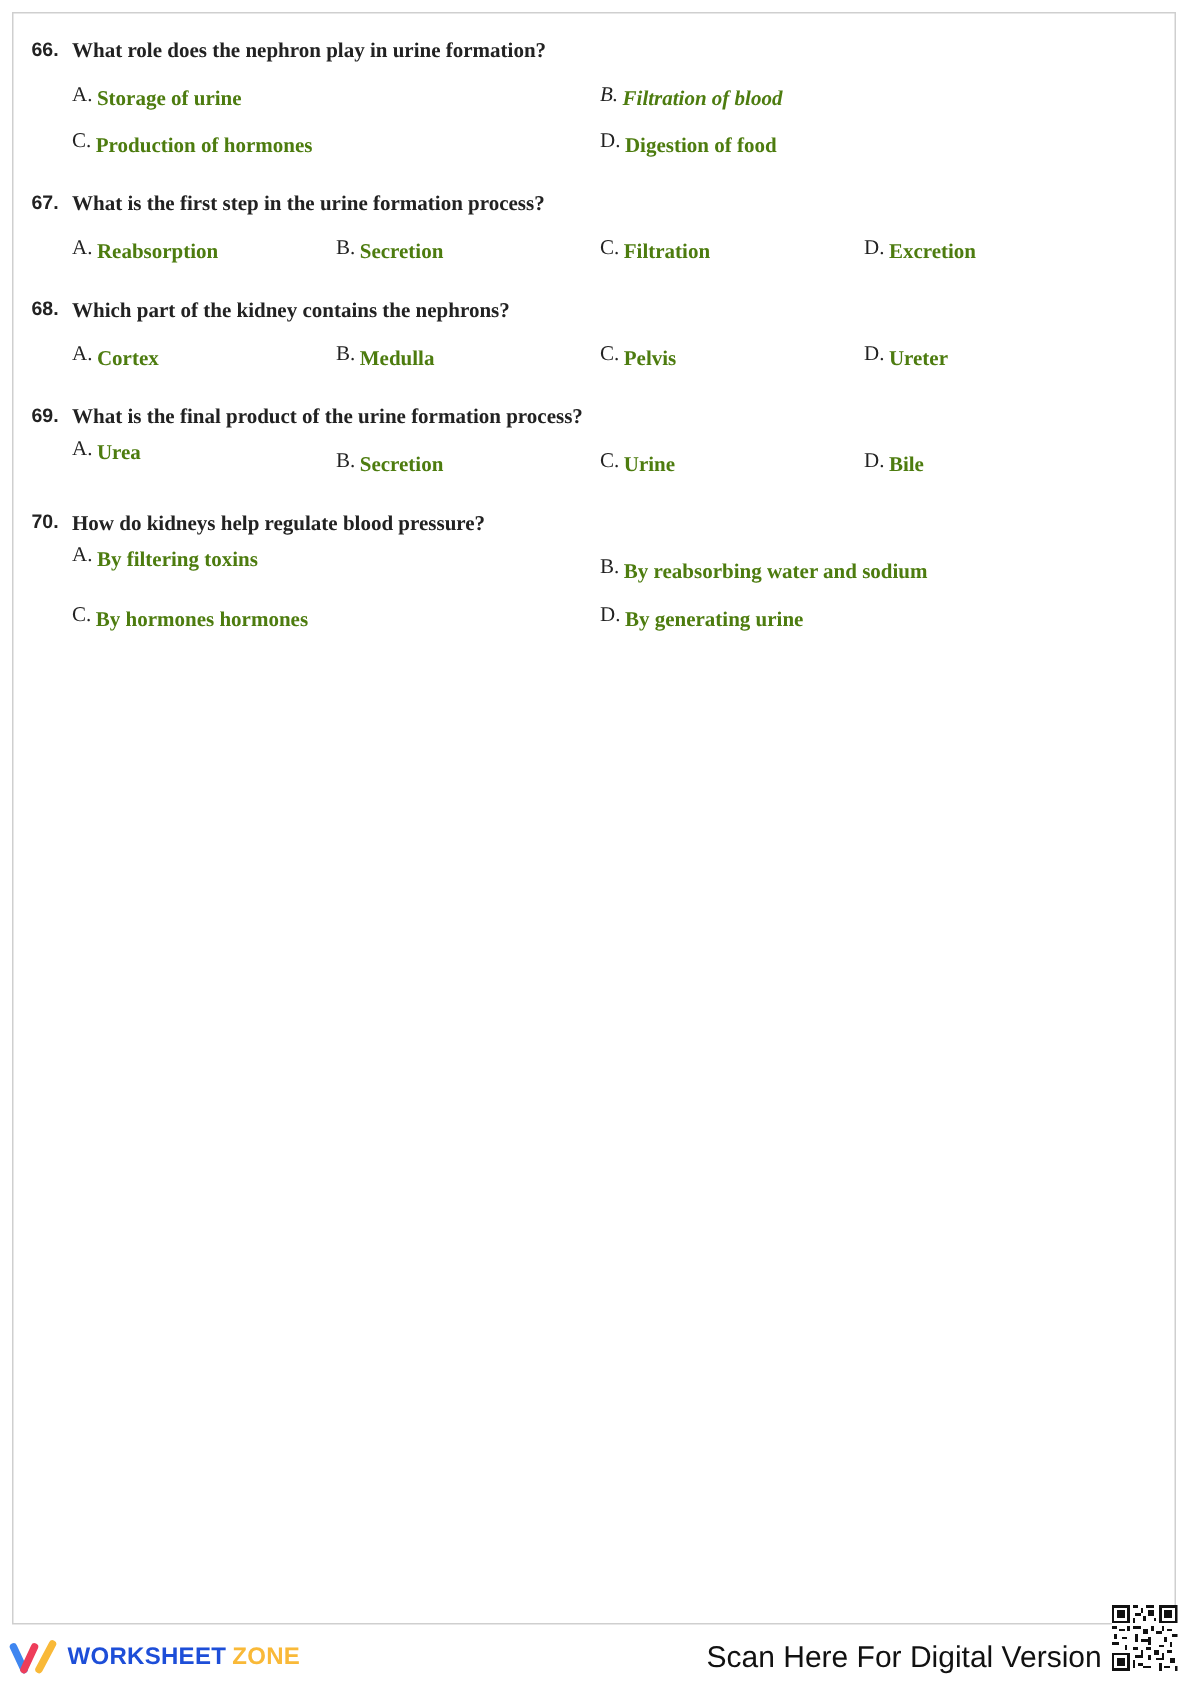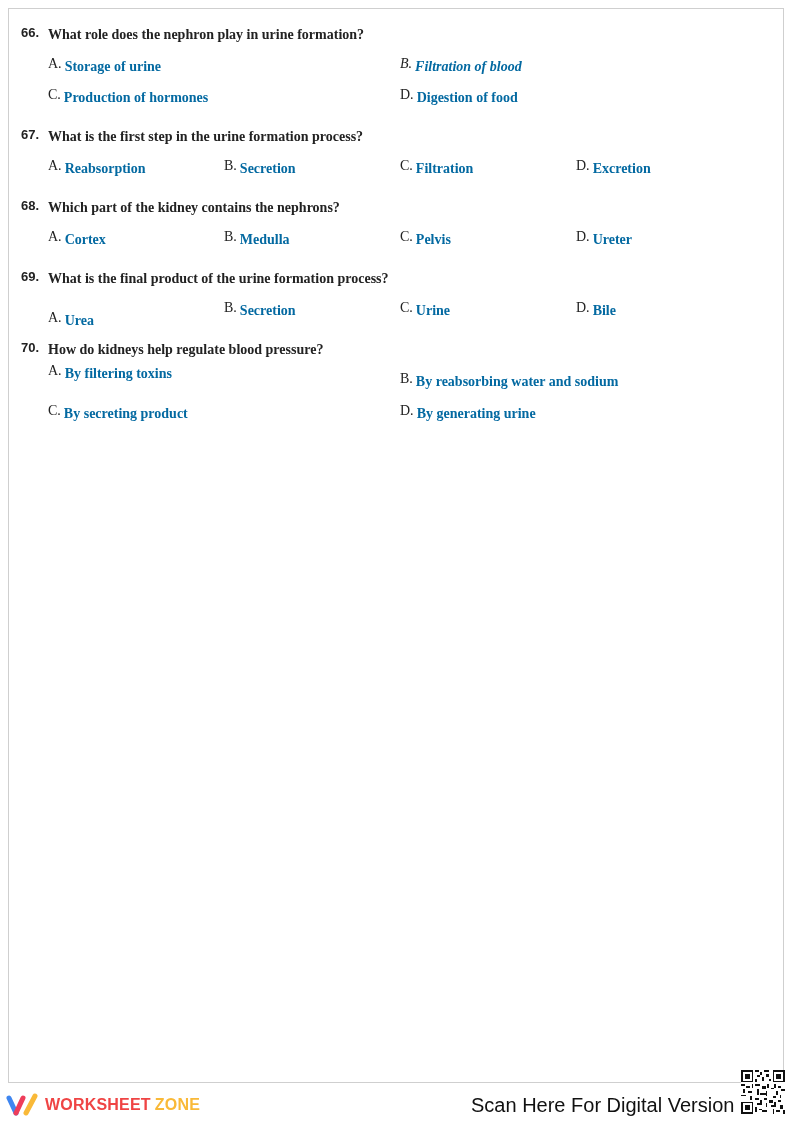--- a/index.html
+++ b/index.html
@@ -17,26 +17,26 @@
       position: absolute; left: 48px; top: 2px;
       font-family: "Liberation Serif", serif; font-weight: bold; font-size: 14px; color: #222;
       white-space: nowrap;
     }
     .opt { position: absolute; white-space: nowrap; }
     .opt-letter {
       font-family: "Liberation Serif", serif; font-weight: normal; font-size: 14px; color: #222;
       position: relative; top: -3px;
     }
     .opt-text {
-      font-family: "Liberation Serif", serif; font-weight: bold; font-size: 14px; color: #0369a1;
+      font-family: "Liberation Serif", serif; font-weight: bold; font-size: 14px; color: #4d7c0f;
       margin-left: 3px;
     }
     .footer-logo { position: absolute; left: 6px; top: 1092px; height: 26px; display: flex; align-items: center; }
     .logo-text { font-family: "Liberation Sans", sans-serif; font-weight: bold; font-size: 16px; margin-left: 5px; letter-spacing: 0.2px; }
-    .logo-a { color: #ef4444; }
+    .logo-a { color: #1d4ed8; }
     .logo-b { color: #f9b938; margin-left: 4px; }
     .scan-text {
       position: absolute; left: 471px; top: 1094px;
       font-family: "Liberation Sans", sans-serif; font-size: 20px; color: #111; white-space: nowrap;
     }
     .qr { position: absolute; left: 741px; top: 1070px; width: 44px; height: 44px; }
   </style>
 </head>
 <body>
 
@@ -89,21 +89,21 @@
     <span class="opt-letter">C.</span><span class="opt-text">Pelvis</span>
   </div>
   <div class="opt" style="left:576px; top:32px;">
     <span class="opt-letter">D.</span><span class="opt-text">Ureter</span>
   </div>
 </div>
 
 <div class="question" style="top:269px;">
   <span class="qnum">69.</span>
   <span class="qtext">What is the final product of the urine formation process?</span>
-  <div class="opt" style="left:48px; top:42px;">
+  <div class="opt" style="left:48px; top:24px;">
     <span class="opt-letter">A.</span><span class="opt-text">Urea</span>
   </div>
   <div class="opt" style="left:224px; top:32px;">
     <span class="opt-letter">B.</span><span class="opt-text">Secretion</span>
   </div>
   <div class="opt" style="left:400px; top:32px;">
     <span class="opt-letter">C.</span><span class="opt-text">Urine</span>
   </div>
   <div class="opt" style="left:576px; top:32px;">
     <span class="opt-letter">D.</span><span class="opt-text">Bile</span>
@@ -113,21 +113,21 @@
 <div class="question" style="top:340px;">
   <span class="qnum">70.</span>
   <span class="qtext">How do kidneys help regulate blood pressure?</span>
   <div class="opt" style="left:48px; top:24px;">
     <span class="opt-letter">A.</span><span class="opt-text">By filtering toxins</span>
   </div>
   <div class="opt" style="left:400px; top:32px;">
     <span class="opt-letter">B.</span><span class="opt-text">By reabsorbing water and sodium</span>
   </div>
   <div class="opt" style="left:48px; top:64px;">
-    <span class="opt-letter">C.</span><span class="opt-text">By secreting product</span>
+    <span class="opt-letter">C.</span><span class="opt-text">By hormones hormones</span>
   </div>
   <div class="opt" style="left:400px; top:64px;">
     <span class="opt-letter">D.</span><span class="opt-text">By generating urine</span>
   </div>
 </div>
 
 <div class="footer-logo">
   <svg width="34" height="24" viewBox="0 0 34 24">
     <path d="M3 5 L10 20" stroke="#3f86f0" stroke-width="5" stroke-linecap="round" fill="none"></path>
     <path d="M10 20 L17 5" stroke="#ee3d5a" stroke-width="5" stroke-linecap="round" fill="none"></path>

